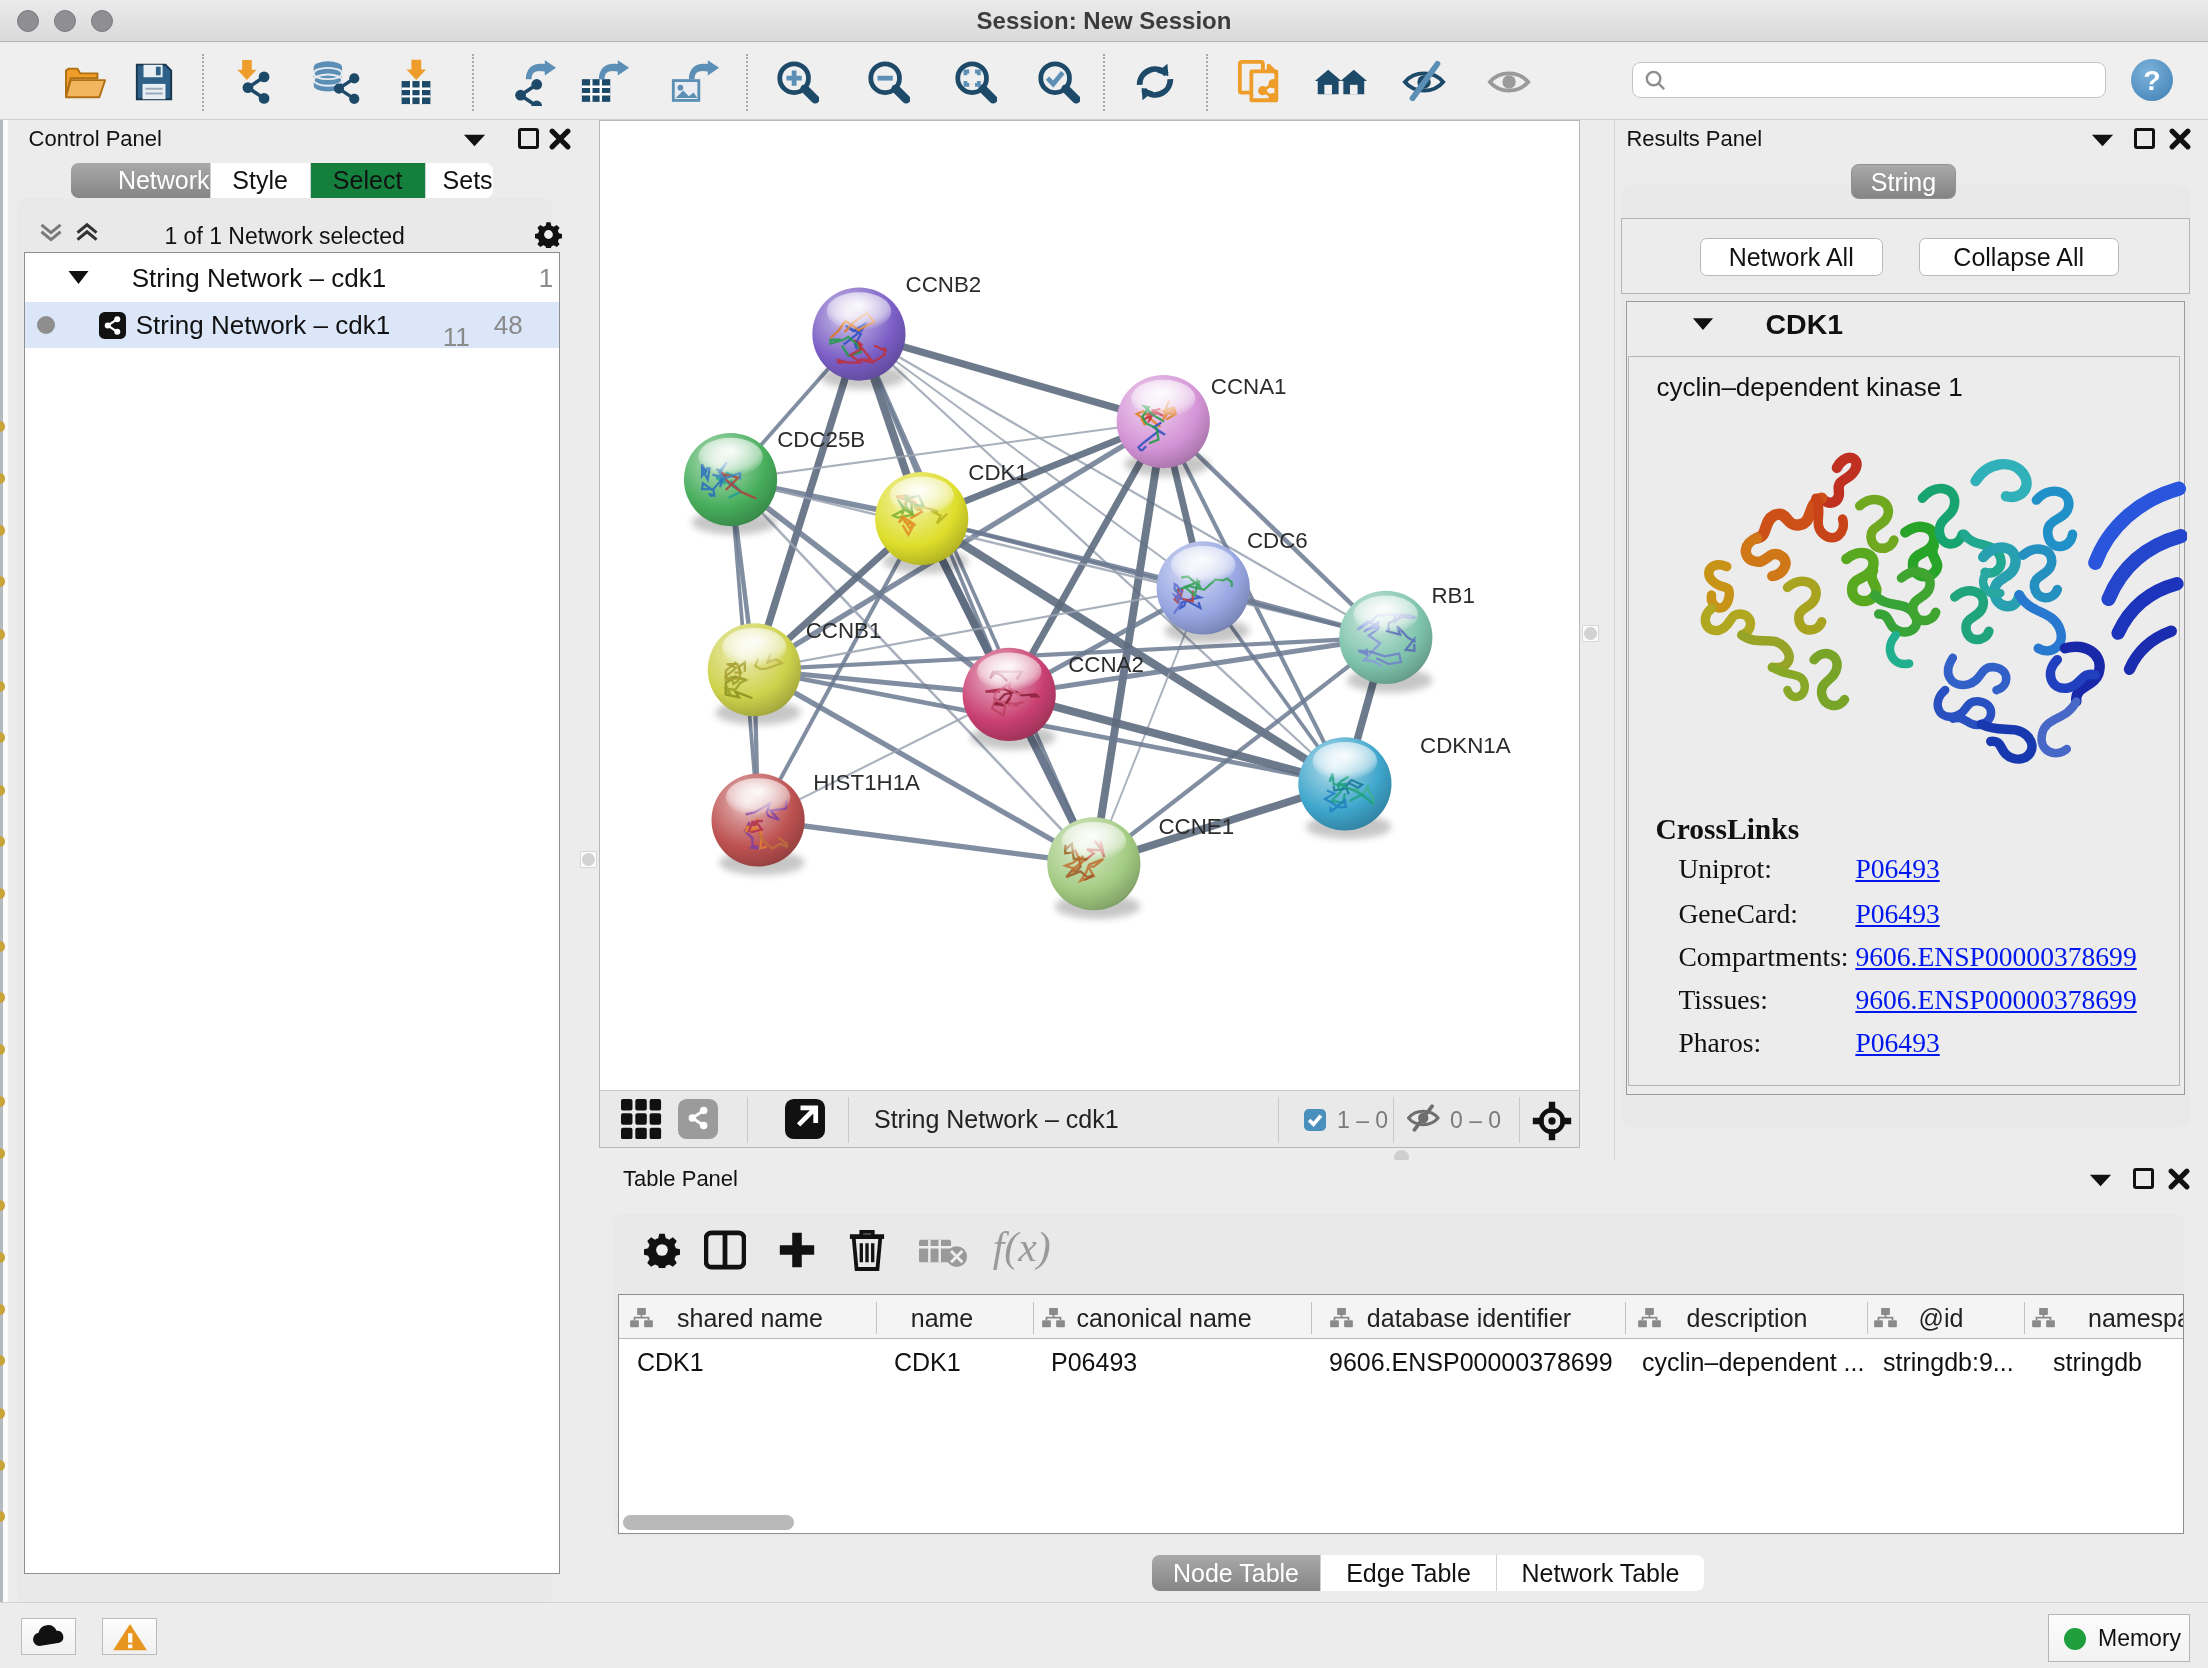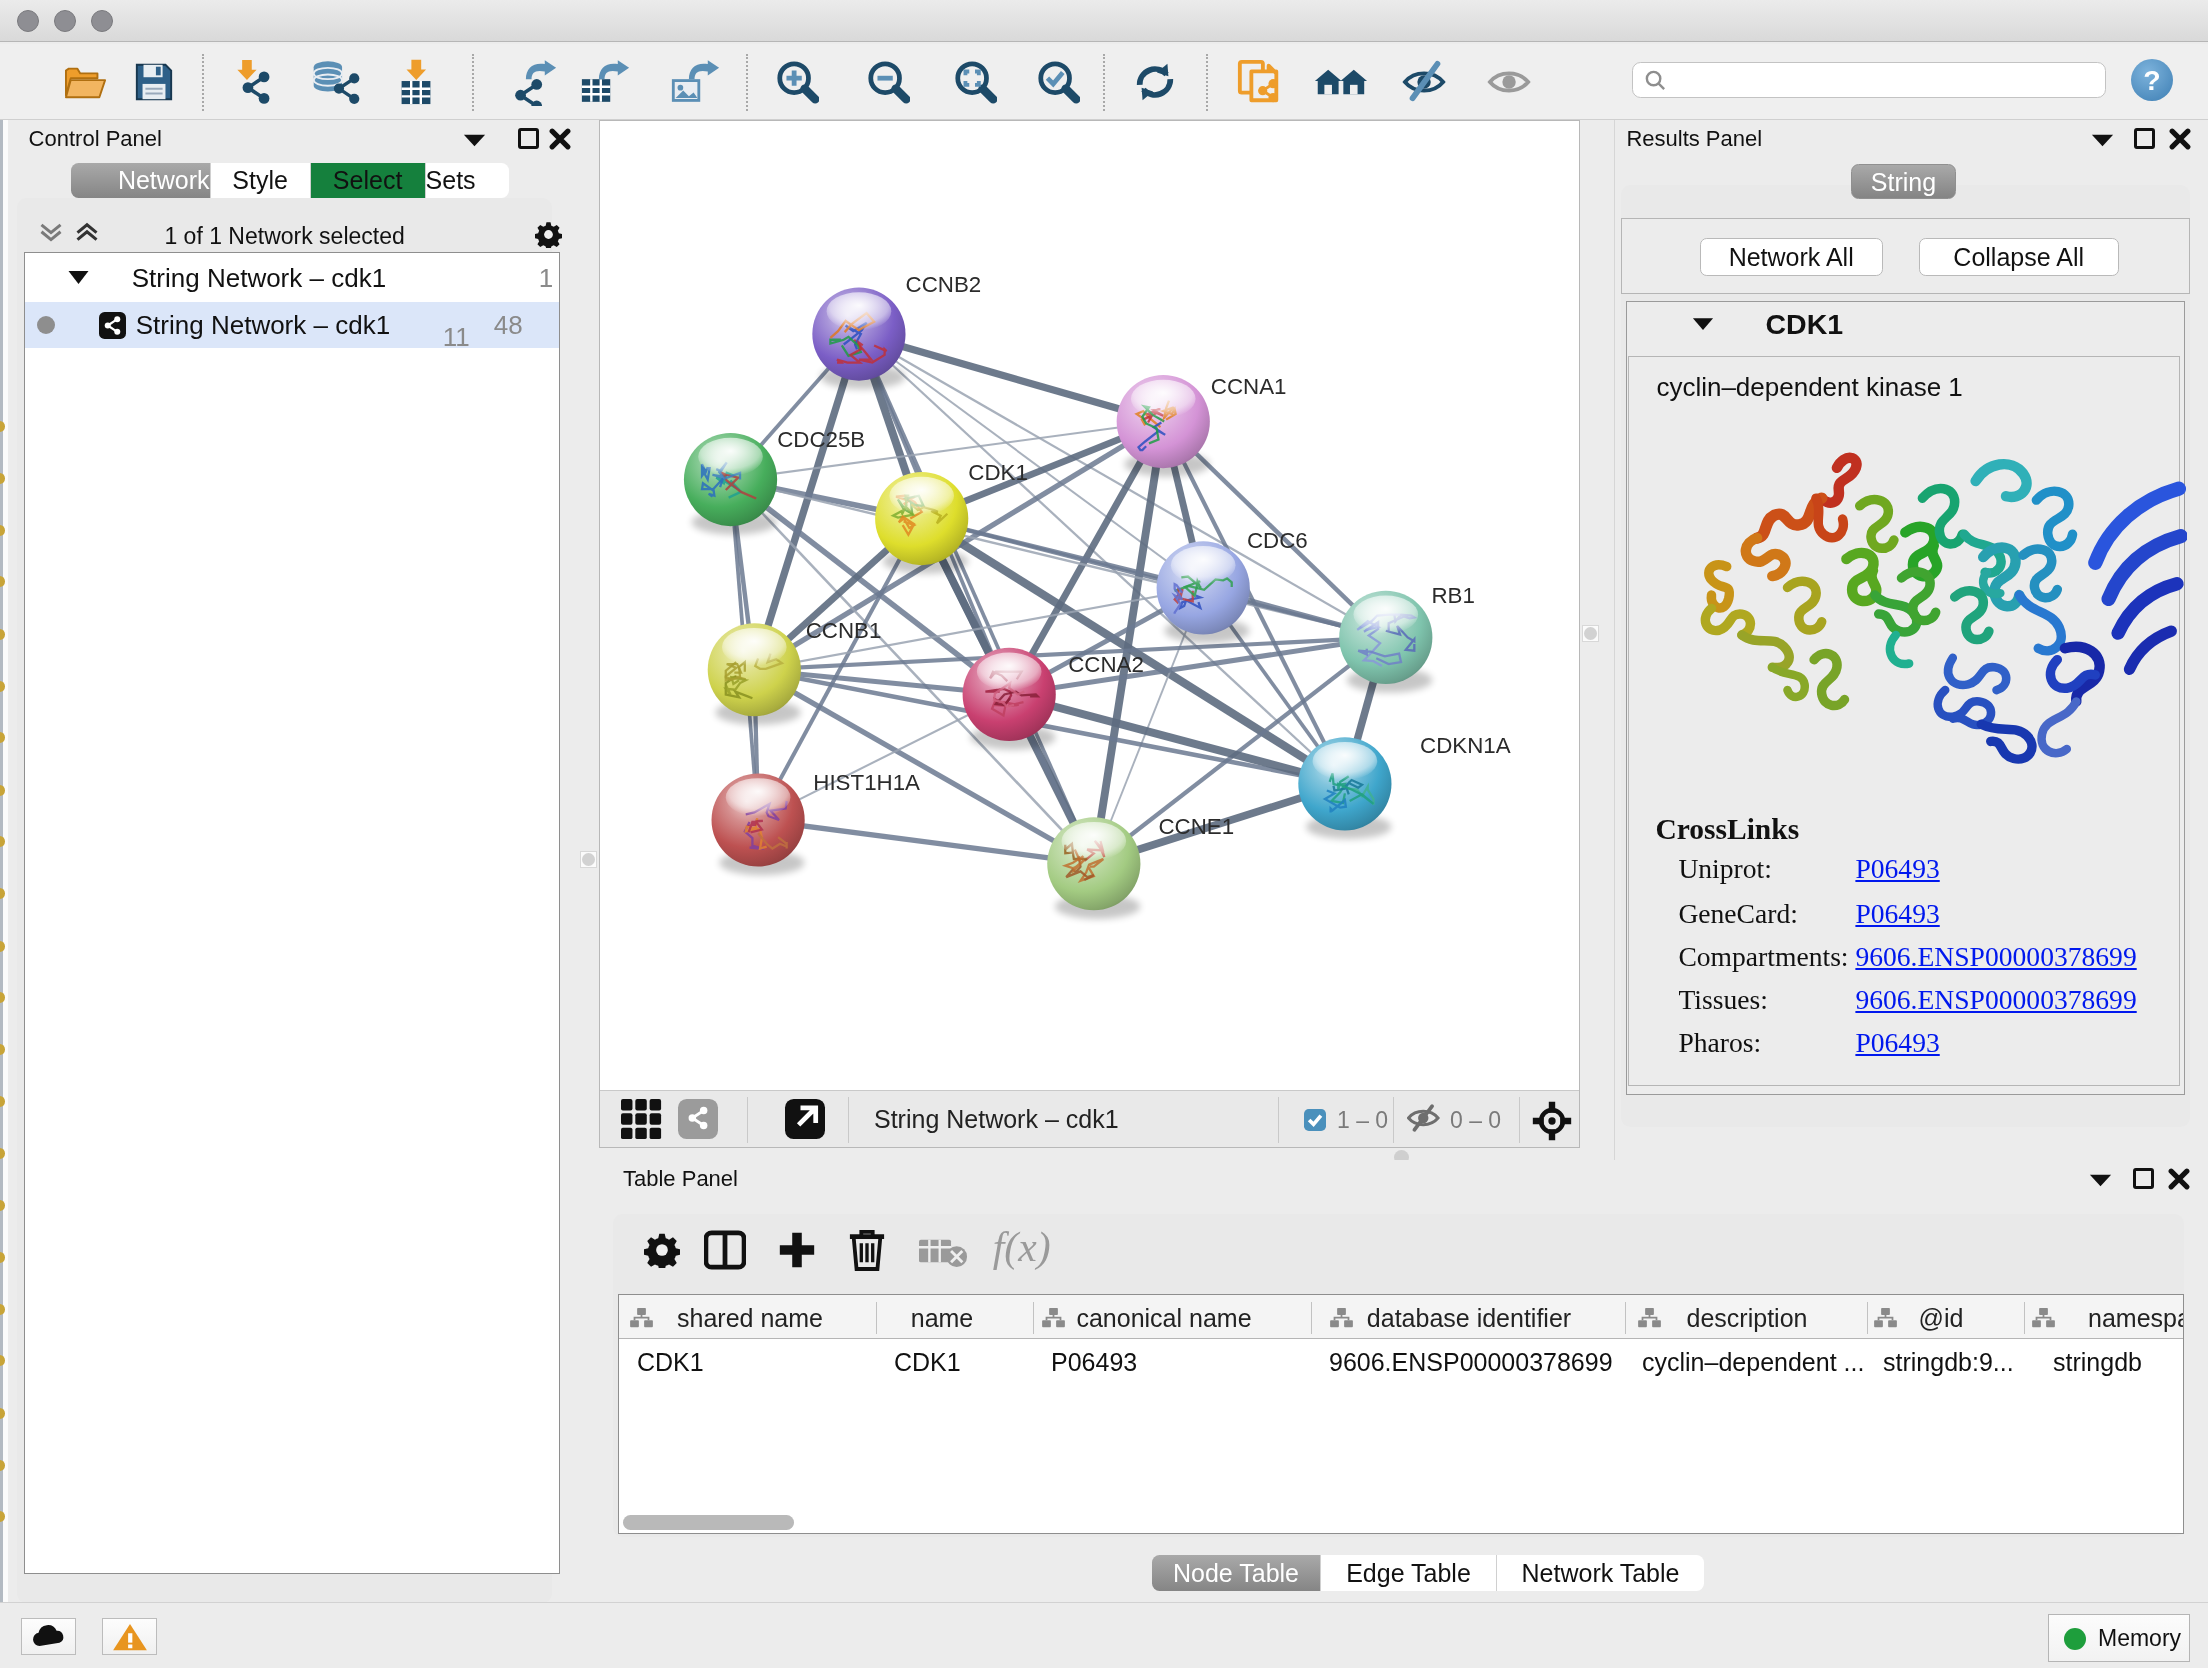--- a/index.html
+++ b/index.html
@@ -1,20 +1,21 @@
 <!DOCTYPE html>
 <html style="font-size:15px"><head><meta charset="utf-8"><style>
 html,body{margin:0;padding:0;width:2208px;height:1668px;overflow:hidden;}
 body{font-family:"Liberation Sans",sans-serif;background:#ececec;position:relative;}
 *{box-sizing:border-box;}
 </style></head><body>
 <div style="position:absolute;left:0;top:0;width:2208px;height:42px;background:linear-gradient(#ebebeb,#d9d9d9);border-bottom:1.9px solid #b6b6b6;">
   <div style="position:absolute;left:17px;top:9.5px;width:22px;height:22px;border-radius:50%;background:#8e8e93;border:1px solid #7a7a7e;"></div>
   <div style="position:absolute;left:54px;top:9.5px;width:22px;height:22px;border-radius:50%;background:#8e8e93;border:1px solid #7a7a7e;"></div>
   <div style="position:absolute;left:91px;top:9.5px;width:22px;height:22px;border-radius:50%;background:#8e8e93;border:1px solid #7a7a7e;"></div>
+  <div style="position:absolute;left:0;right:0;top:6.7px;text-align:center;font-size:24px;font-weight:600;color:#3c3c3c;">Session: New Session</div>
 </div>
 <div style="position:absolute;left:0;top:44px;width:2208px;height:76px;background:#efefef;border-bottom:1.9px solid #cfcfcf;">
     <div style="position:absolute;left:63px;top:50%;transform:translateY(-50%);line-height:0;"><svg width="46" height="42" viewBox="0 0 48 44">
         <path d="M3 10 L3 36 L8 18 L36 18 L36 13 L18 13 L15 8 L6 8 Z" fill="#ee9d2b" stroke="#b06f10" stroke-width="2" stroke-linejoin="round"></path>
         <path d="M8 20 L44 20 L38 38 L3 38 Z" fill="#f2b560" stroke="#b06f10" stroke-width="2" stroke-linejoin="round"></path>
       </svg></div>
     <div style="position:absolute;left:133px;top:50%;transform:translateY(-50%);line-height:0;"><svg width="42" height="42" viewBox="0 0 44 44">
         <path d="M4 4 H34 L40 10 V40 H4 Z" fill="#2e6088" stroke="#17374f" stroke-width="2"></path>
         <rect x="11" y="4" width="20" height="13" fill="#e8eef2"></rect>
         <rect x="24" y="6" width="5" height="9" fill="#2e6088"></rect>
@@ -186,21 +187,21 @@
     </svg>
   <div style="position:absolute;left:510px;top:7.6px;width:21px;height:21px;border:3.3px solid #111;border-radius:2.9px;"></div>
   <svg width="22" height="22" viewBox="0 0 28 28" style="position:absolute;left:541px;top:7.6px;">
       <path d="M4 4 L24 24 M24 4 L4 24" stroke="#111" stroke-width="6.5" stroke-linecap="round"></path>
     </svg>
 
   <div style="position:absolute;left:63px;top:43px;height:35px;display:flex;font-size:25px;">
     <div style="width:139px;background:linear-gradient(#a9a9a9,#858585);border-radius:7.6px 0 0 7.6px;color:#fff;text-align:right;line-height:35px;">Network</div>
     <div style="width:100px;background:#fff;border-left:1.9px solid #d0d0d0;text-align:center;line-height:35px;color:#111;">Style</div>
     <div style="width:115px;background:#15803d;border-left:1.9px solid #d0d0d0;text-align:center;line-height:35px;color:#111;">Select</div>
-    <div style="width:84px;background:#fff;border-left:1.9px solid #d0d0d0;border-radius:0 7.6px 7.6px 0;text-align:left;line-height:35px;color:#111;">Sets</div>
+    <div style="width:68px;background:#fff;border-left:1.9px solid #d0d0d0;border-radius:0 7.6px 7.6px 0;text-align:right;line-height:35px;color:#111;">Sets</div>
   </div>
 
   <div style="position:absolute;left:9.5px;top:78px;width:535px;height:1405px;background:#e9e9e9;border-radius:9.5px;">
     <svg width="26" height="23" viewBox="0 0 30 26" style="position:absolute;left:21px;top:24px;">
         <g stroke="#7a7a7a" stroke-width="3.5" fill="none">
           <path d="M4 3 L15 12 L26 3"></path>
           <path d="M4 11 L15 20 L26 11"></path>
         </g>
       </svg>
     <svg width="26" height="23" viewBox="0 0 30 26" style="position:absolute;left:57px;top:24px;">

